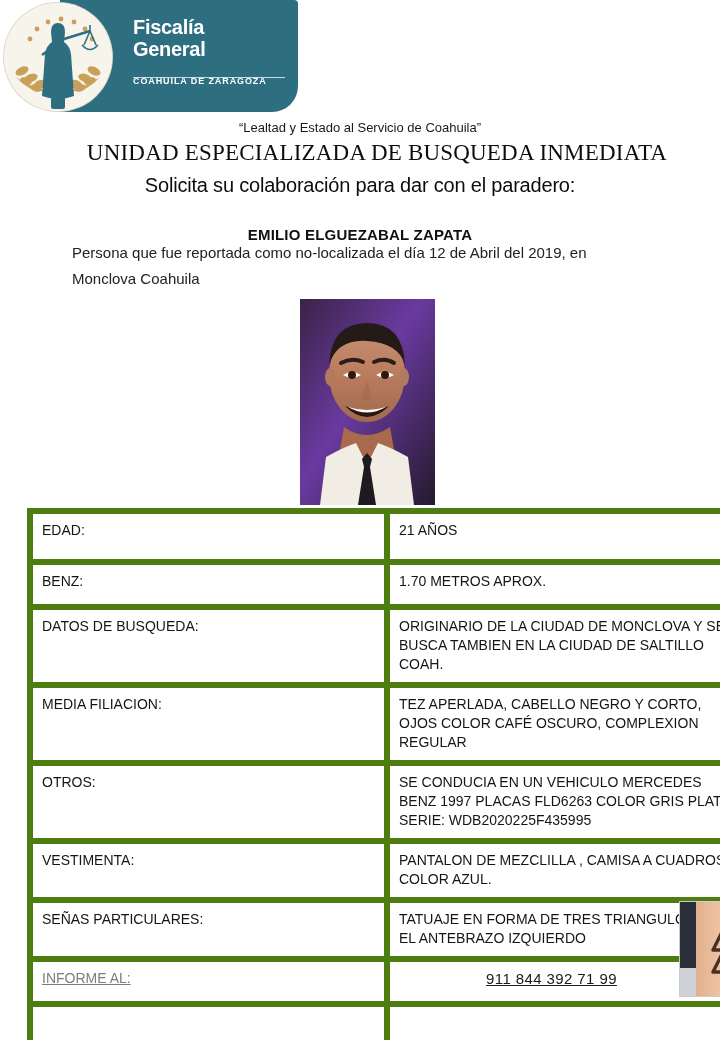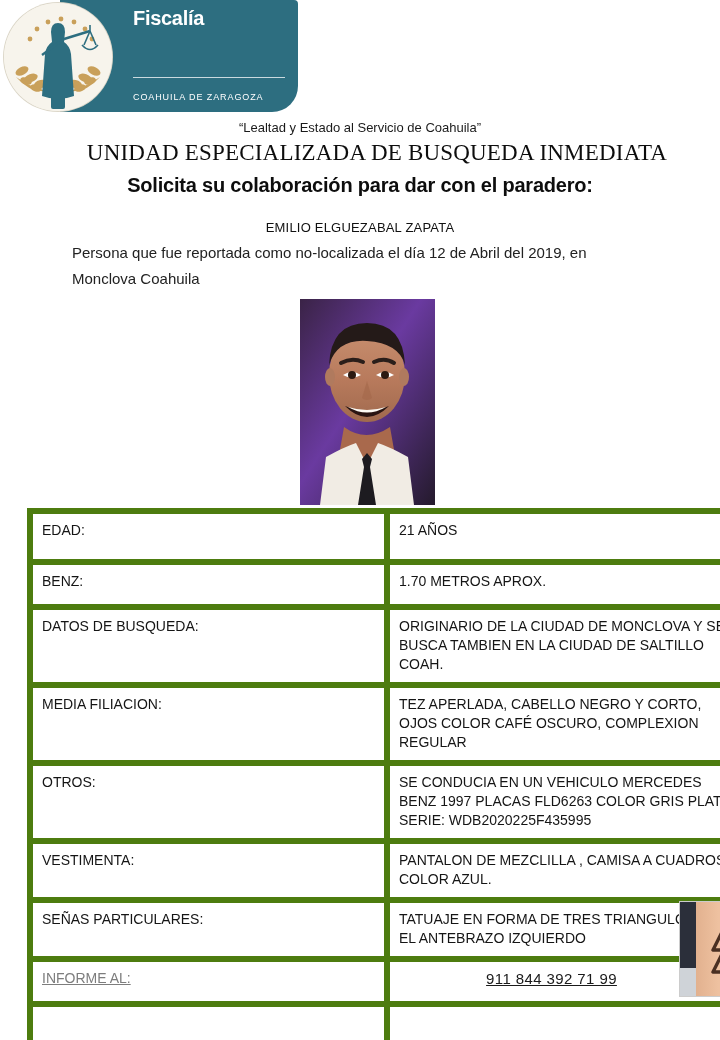--- a/index.html
+++ b/index.html
@@ -43,21 +43,21 @@
     height: 108px;
     border-radius: 50%;
     background: #f7f4ec;
     overflow: hidden;
     box-shadow: 0 0 0 1px #dcd7c9;
   }
   .logo-seal svg { display: block; }
   .logo-text {
     position: absolute;
     left: 133px;
-    top: 7px;
+    top: 16px;
     width: 160px;
   }
   .logo-text .l1, .logo-text .l2, .logo-text .l3 {
     color: #ffffff;
     font-weight: bold;
     font-size: 20px;
     line-height: 22px;
     letter-spacing: -0.3px;
     white-space: nowrap;
   }
@@ -65,24 +65,24 @@
     position: absolute;
     left: 133px;
     top: 77px;
     width: 152px;
     height: 1px;
     background: rgba(255,255,255,0.75);
   }
   .logo-sub {
     position: absolute;
     left: 133px;
-    top: 92px;
+    top: 76px;
     color: #ffffff;
     font-size: 9px;
-    font-weight: normal;
+    font-weight: bold;
     letter-spacing: 0.9px;
     white-space: nowrap;
   }
 
   
   .slogan {
     position: absolute;
     top: 120px;
     left: 0;
     width: 720px;
@@ -103,32 +103,32 @@
     color: #0d0d0d;
     white-space: nowrap;
   }
   .request-line {
     position: absolute;
     top: 174px;
     left: 0;
     width: 720px;
     text-align: center;
     font-size: 20px;
-    font-weight: bold;
+    font-weight: normal;
     color: #0d0d0d;
     letter-spacing: -0.2px;
   }
   .person-name {
     position: absolute;
-    top: 220px;
+    top: 226px;
     left: 0;
     width: 720px;
     text-align: center;
-    font-size: 13px;
-    font-weight: normal;
+    font-size: 15px;
+    font-weight: bold;
     color: #111111;
     letter-spacing: 0.2px;
   }
   .report-info {
     position: absolute;
     top: 240px;
     left: 72px;
     width: 576px;
     text-align: left;
     font-size: 15px;
@@ -246,20 +246,21 @@
         <path d="M86 28 L80 42"></path>
         <path d="M86 28 L92 42"></path>
         <path d="M78 42 q8 9 16 0"></path>
         <path d="M86 22 L86 30"></path>
       </g>
     </svg>
   </div>
 
   <div class="logo-text">
     <div class="l1">Fiscalía</div>
+    <div class="l2">General</div>
   </div>
   <div class="logo-rule"></div>
   <div class="logo-sub">COAHUILA DE ZARAGOZA</div>
 </div>
 
 <div class="slogan">“Lealtad y Estado  al Servicio de  Coahuila”</div>
 <div class="unit-title">UNIDAD ESPECIALIZADA DE BUSQUEDA INMEDIATA</div>
 <div class="request-line">Solicita su colaboración para dar con el paradero:</div>
 <div class="person-name">EMILIO ELGUEZABAL ZAPATA</div>
 <div class="report-info">

